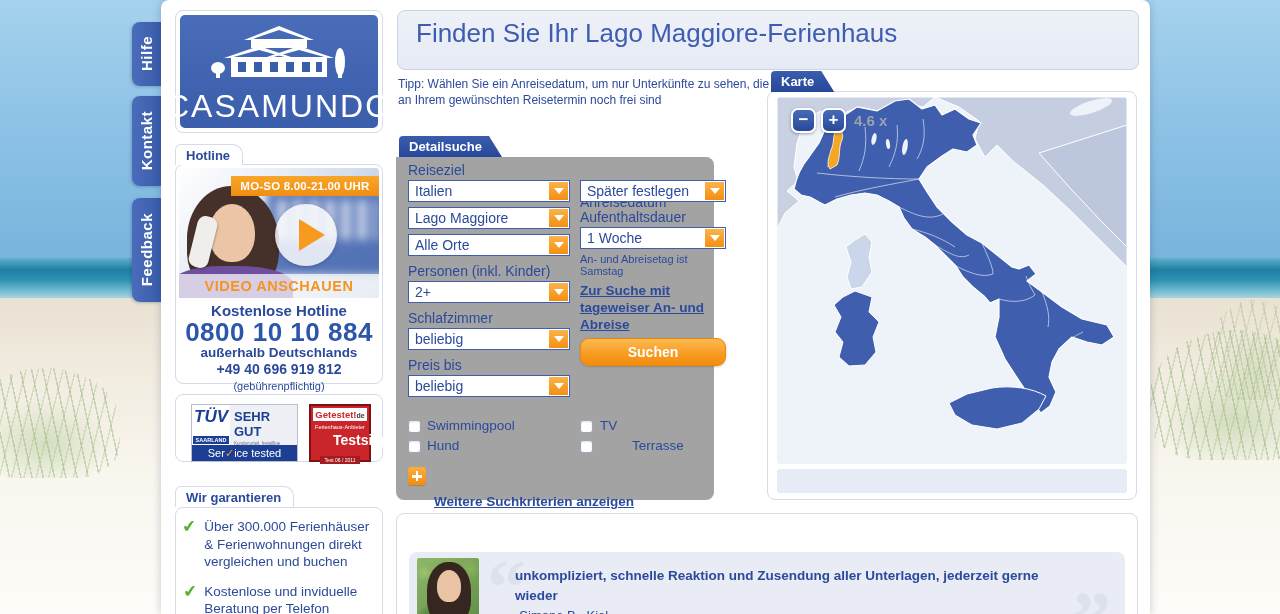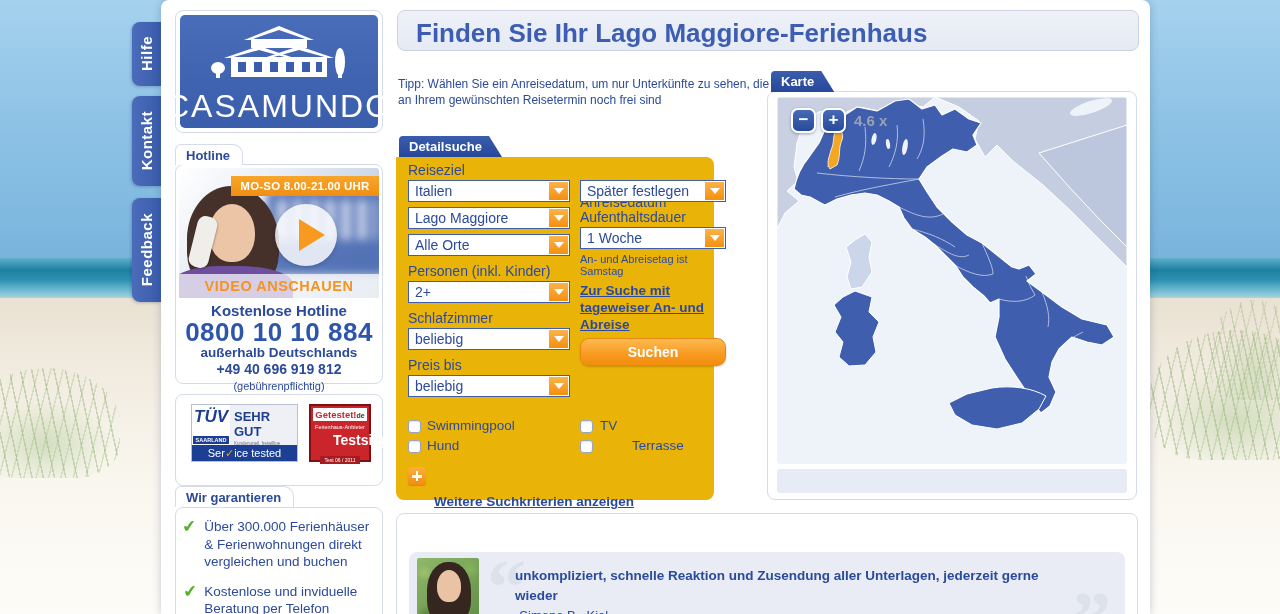--- a/index.html
+++ b/index.html
@@ -93,21 +93,21 @@
     color:#2b4a9b; font-weight:bold; font-size:15px; }
   .h-phone { position:absolute; left:0; top:152px; width:100%; text-align:center;
     color:#2d55ab; font-weight:bold; font-size:26px; letter-spacing:.5px; }
   .h-abroad { position:absolute; left:0; top:180px; width:100%; text-align:center;
     color:#2b4a9b; font-weight:bold; font-size:13.5px; }
   .h-intl { position:absolute; left:0; top:196px; width:100%; text-align:center;
     color:#2b4a9b; font-weight:bold; font-size:14px; }
   .h-intl small { font-weight:normal; font-size:11px; }
 
   
-  .badges-box { left:14px; top:394px; width:208px; height:92px; }
+  .badges-box { left:14px; top:394px; width:208px; height:68px; }
   .tuv { position:absolute; left:15px; top:9px; width:107px; height:58px; border:1px solid #b8c0d0;
     background:#fff; }
   .tuv-top { position:absolute; left:0; top:0; width:100%; height:42px; display:flex; }
   .tuv-logo { width:38px; height:42px; background:#fff; position:relative; }
   .tuv-logo .t1 { position:absolute; left:0; top:2px; width:100%; text-align:center;
     color:#1c3f94; font-weight:bold; font-style:italic; font-size:17px; }
   .tuv-logo .t2 { position:absolute; left:1px; bottom:3px; width:36px; text-align:center;
     background:#1c3f94; color:#fff; font-size:5.5px; font-weight:bold; padding:1px 0; }
   .tuv-right { flex:1; background:#eef0f5; padding:4px 0 0 4px; }
   .tuv-rating { color:#1c3f94; font-weight:bold; font-size:13px; }
@@ -124,23 +124,23 @@
   .gt-test { color:#fff; font-size:5px; margin-top:3px; background:#a51b20; display:inline-block; padding:1px 4px; }
 
   
   .guarantee-tab { left:14px; top:486px; }
   .guarantee-box { left:14px; top:507px; width:208px; height:140px; z-index:2; padding:10px 8px 0 8px; }
   .g-item { display:flex; gap:6px; margin-bottom:12px; }
   .g-check { color:#56b22d; font-size:17px; font-weight:bold; line-height:1; transform:rotate(-6deg); }
   .g-text { color:#2b4a9b; font-size:13.5px; line-height:1.3; }
 
   
-  .title-box { position:absolute; left:236px; top:10px; width:742px; height:41px;
+  .title-box { position:absolute; left:236px; top:10px; width:742px; height:60px;
     background:linear-gradient(180deg,#eef1f8,#e6eaf4); border:1px solid #ccd3e4; border-radius:8px;
-    color:#3c5db1; font-size:26px; line-height:45px; padding-left:18px;font-weight:bold; }
+    color:#3c5db1; font-size:26px; line-height:45px; padding-left:18px; }
   .tip { position:absolute; left:237px; top:76px; width:372px; color:#2b4a9b;
     font-weight:normal; font-size:12px; line-height:1.35; }
 
   
   .karte-tab { left:610px; top:71px; }
   .map-box { left:606px; top:91px; width:370px; height:409px; z-index:2; }
   .map-img { position:absolute; left:9px; top:5px; width:350px; height:367px; border-radius:4px;
     overflow:hidden; background:#eef2f9; cursor:pointer; }
   .map-foot { position:absolute; left:9px; top:377px; width:350px; height:24px;
     background:#e7ebf5; border-radius:3px; }
@@ -148,21 +148,21 @@
     background:linear-gradient(180deg,#476ab8,#294a98); border:2px solid #fff;
     box-shadow:0 1px 3px rgba(20,40,90,.4); color:#fff; font-weight:bold; font-size:17px;
     text-align:center; line-height:20px; cursor:pointer; z-index:4; }
   #zoom-out { left:14px; top:11px; }
   #zoom-in  { left:44px; top:11px; }
   .zoom-level { position:absolute; left:77px; top:15px; color:#99a2b4; font-weight:bold; font-size:15px; z-index:4; }
 
   
   .form-tab { left:238px; top:136px; }
   .form-panel { position:absolute; left:235px; top:157px; width:318px; height:343px;
-    background:#eab308; border-radius:0 8px 8px 8px; z-index:2; }
+    background:#a3a3a3; border-radius:0 8px 8px 8px; z-index:2; }
   .f-label { position:absolute; color:#2b4a9b; font-size:14px; }
   .sel { position:absolute; height:22px; background:#fff; border:1px solid #3f5fae;
     color:#2b4a9b; font-size:14px; line-height:20px; padding-left:6px; cursor:pointer; }
   .sel .arrow { position:absolute; right:1px; top:1px; width:19px; height:18px;
     background:linear-gradient(180deg,#fbb34a,#f58f0e); }
   .sel .arrow::after { content:""; position:absolute; left:4.5px; top:6px;
     border-left:5px solid transparent; border-right:5px solid transparent; border-top:6px solid #fff; }
   .f-note { position:absolute; color:#2b4a9b; font-size:11px; }
   .f-link { position:absolute; color:#2b4a9b; font-size:13.5px; font-weight:bold;
     text-decoration:underline; line-height:1.25; cursor:pointer; }

